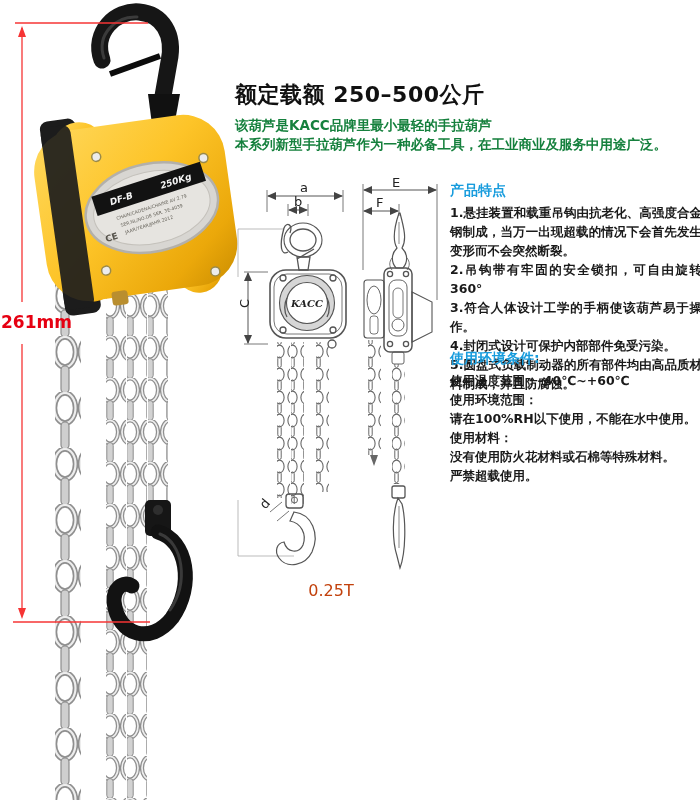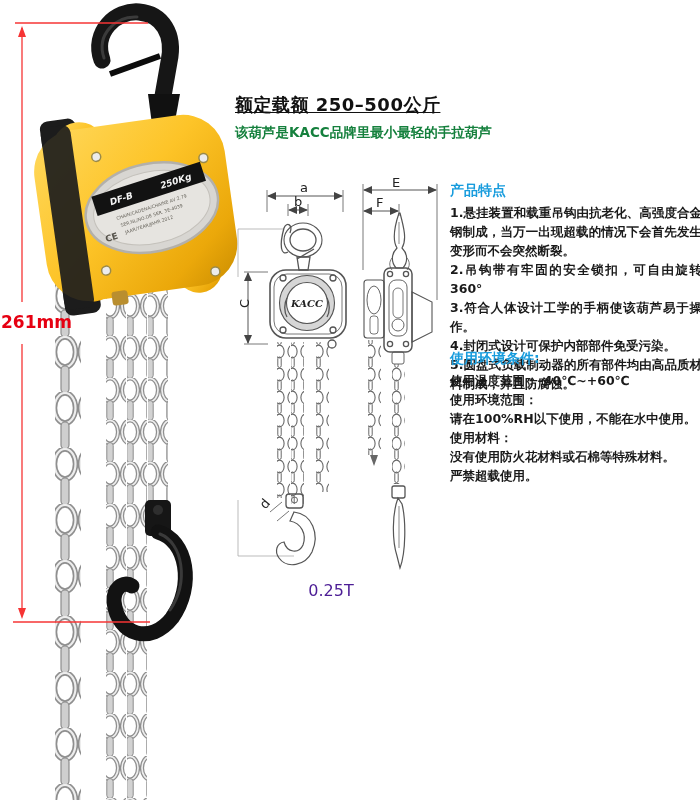--- a/index.html
+++ b/index.html
@@ -2,34 +2,34 @@
 <html><head>
 <meta charset="utf-8">
 <style>
   html,body{margin:0;padding:0;}
   body{font-family:"DejaVu Sans","Liberation Sans",sans-serif;background:#fff;}
   #stage{position:relative;width:700px;height:800px;background:#ffffff;overflow:hidden;}
   .abs{position:absolute;}
 
   
   #intro{left:235px;top:76px;width:462px;color:#111;}
-  #intro .title{font-size:18px;font-weight:bold;letter-spacing:0.5px;margin:17px 0 6px 0;text-decoration:underline;}
+  #intro .title{font-size:22px;font-weight:bold;letter-spacing:0.5px;margin:4px 0 6px 0;}
   #intro .line{font-size:13.5px;line-height:18.5px;font-weight:bold;color:#15803d;}
 
   
   #features{left:450px;top:182px;width:252px;}
   #usage{left:450px;top:350px;width:252px;}
   .col-heading{font-size:14px;font-weight:bold;margin:0 0 3px 0;}
   .feat-item{font-size:12.5px;line-height:19px;color:#1a1a1a;font-weight:bold;text-align:justify;}
   .usage-line{font-size:12.5px;line-height:19px;color:#1a1a1a;font-weight:bold;}
 
   
   #photo-svg{left:0;top:0;}
   #diagram-svg{left:236px;top:160px;}
-  #capacity{left:296px;top:581px;width:70px;text-align:center;font-size:16px;color:#4c1d95;}
+  #capacity{left:296px;top:581px;width:70px;text-align:center;font-size:16px;color:#c2410c;}
 
   
   #dim-label{left:1px;top:312px;width:60px;font-size:17px;font-weight:bold;text-align:left;}
 </style>
 </head>
 <body>
 
 <div id="stage">
 
   <svg id="photo-svg" class="abs" width="240" height="800" viewBox="0 0 240 800" xmlns="http://www.w3.org/2000/svg">
@@ -120,20 +120,21 @@
       <line x1="22" y1="344" x2="22" y2="616"></line>
       <polygon points="22,26 18,37 26,37" fill="#f63434" stroke="none"></polygon>
       <polygon points="22,619 18,608 26,608" fill="#f63434" stroke="none"></polygon>
     </g>
   </svg>
   <div id="dim-label" class="abs" style="color:#e60012;">261mm</div>
 
   <div id="intro" class="abs">
     <div class="title">额定载额 250–500公斤</div>
     <div class="line">该葫芦是KACC品牌里最小最轻的手拉葫芦</div>
+    <div class="line">本系列新型手拉葫芦作为一种必备工具，在工业商业及服务中用途广泛。</div>
   </div>
 
   <svg id="diagram-svg" class="abs" width="214" height="445" viewBox="236 160 214 445" xmlns="http://www.w3.org/2000/svg">
     <defs>
       <marker id="arr" markerWidth="9" markerHeight="8" refX="8" refY="4" orient="auto-start-reverse">
         <path d="M0,0 L9,4 L0,8 Z" fill="#444"></path>
       </marker>
       <pattern id="pDia" width="13" height="23" patternUnits="userSpaceOnUse">
         <ellipse cx="6.5" cy="6.5" rx="4.6" ry="6.4" fill="none" stroke="#666" stroke-width="1.1"></ellipse>
         <rect x="4.8" y="12" width="3.4" height="10.5" rx="1.7" fill="none" stroke="#666" stroke-width="1"></rect>

